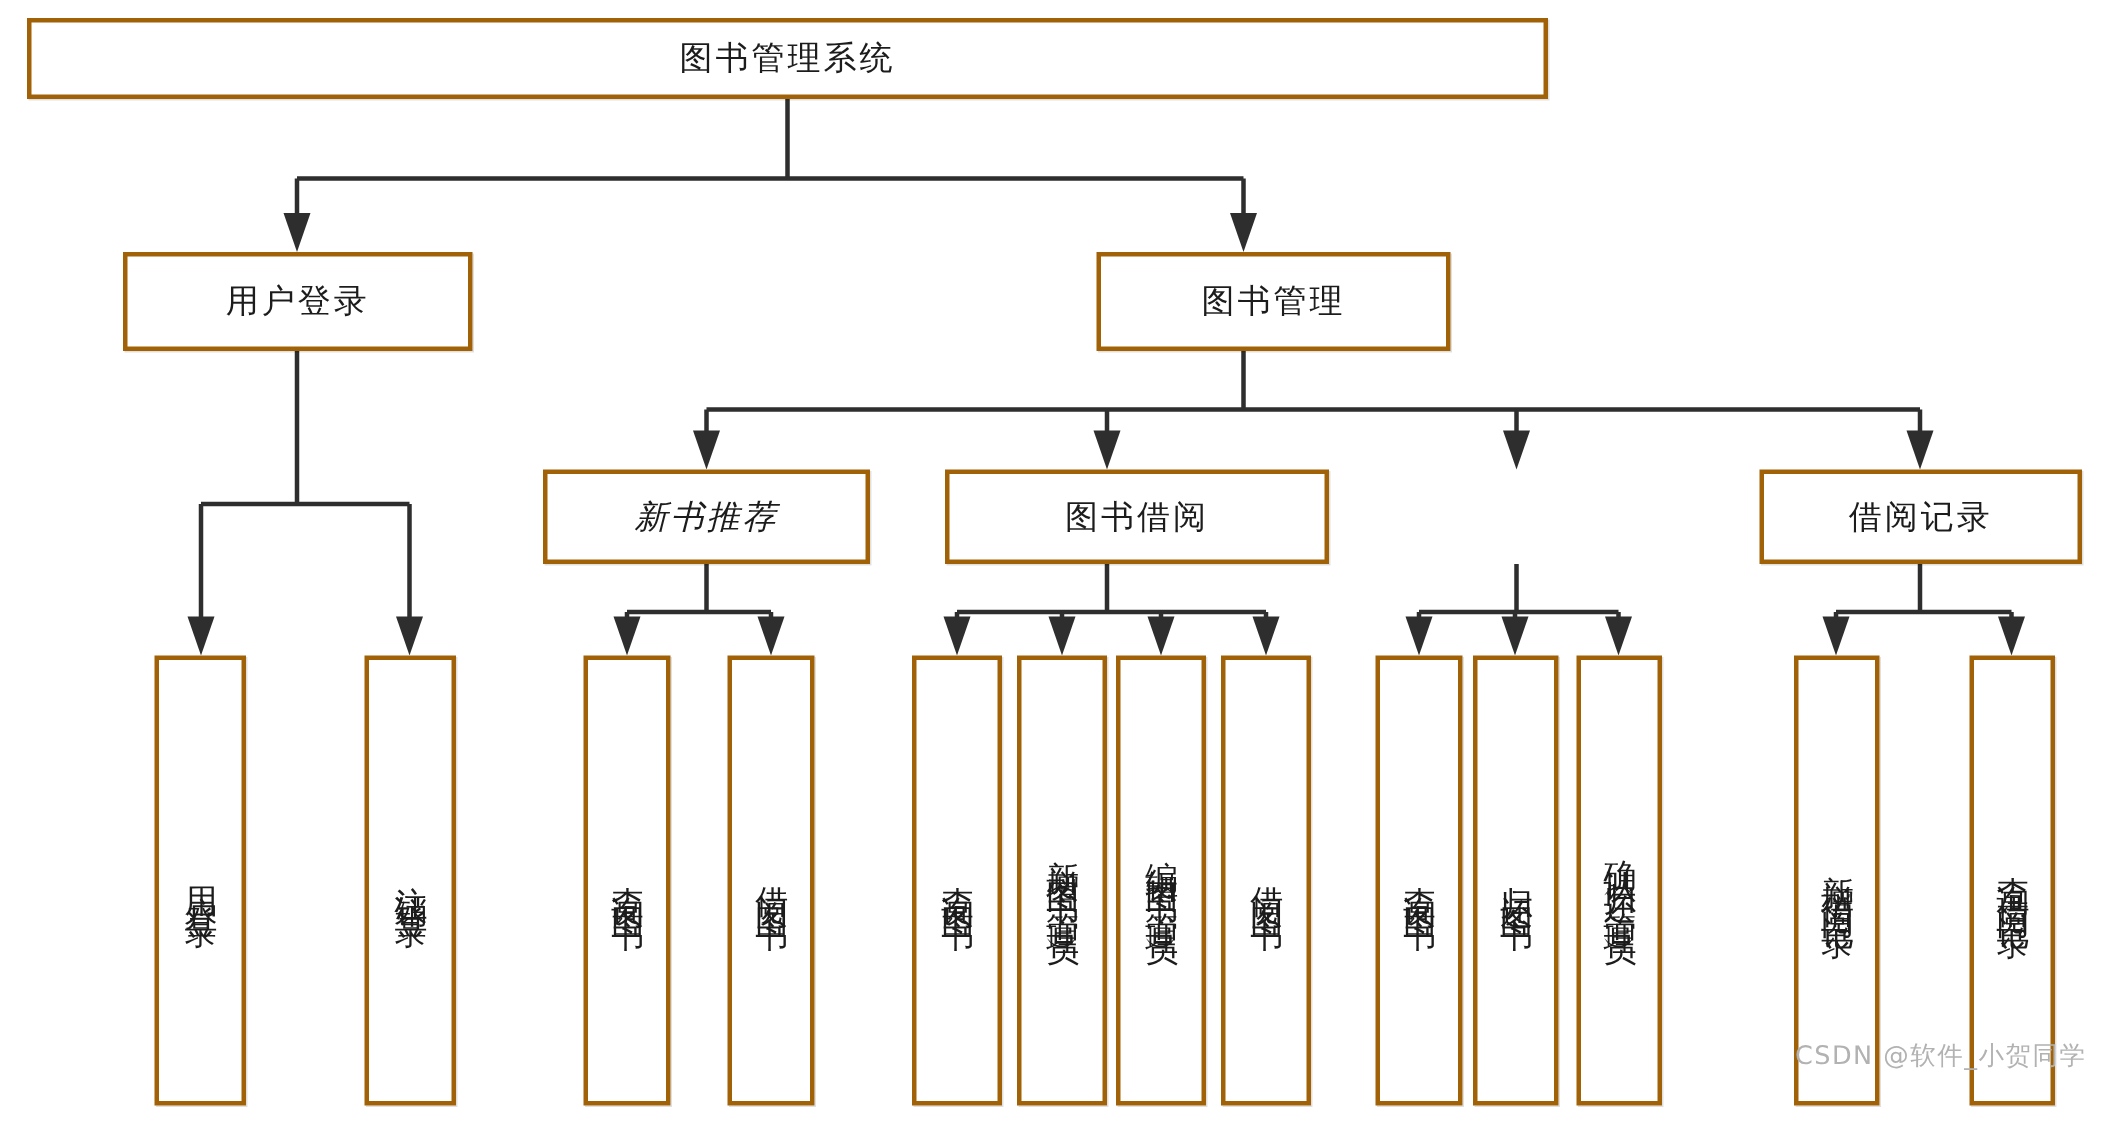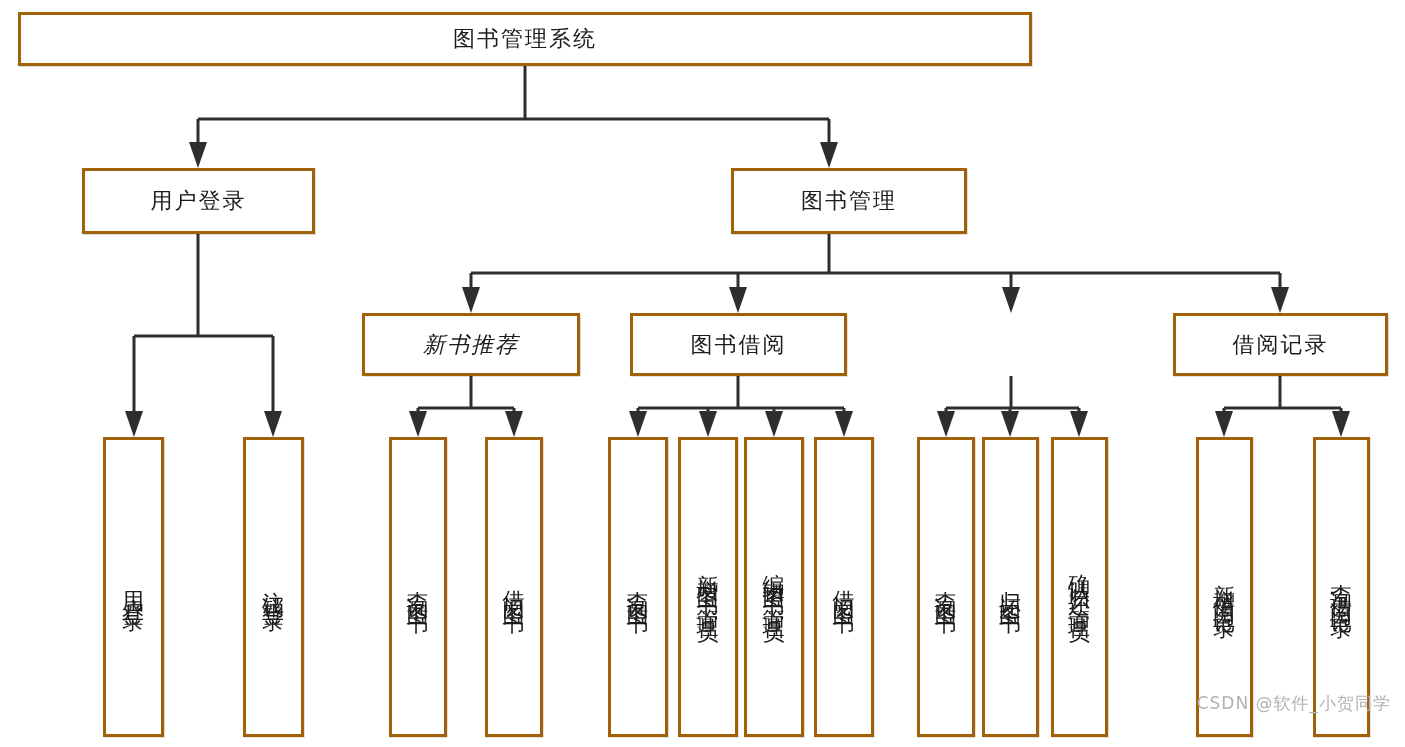--- a/index.html
+++ b/index.html
@@ -69,21 +69,21 @@
   <div class="node h" style="left:82px;top:168px;width:233px;height:66px;">
     <span>用户登录</span>
   </div>
   <div class="node h" style="left:711px;top:168px;width:236px;height:66px;margin-left:20px;">
     <span>图书管理</span>
   </div>
 
   <div class="node h" style="left:362px;top:313px;width:218px;height:63px;font-style:italic;">
     <span>新书推荐</span>
   </div>
-  <div class="node h" style="left:630px;top:313px;width:217px;height:63px;">
+  <div class="node h" style="left:630px;top:313px;width:256px;height:63px;">
     <span>图书借阅</span>
   </div>
   <div class="node h" style="left:1173px;top:313px;width:215px;height:63px;">
     <span>借阅记录</span>
   </div>
 
   <div class="node v" style="left:103px;top:437px;width:61px;height:300px;">
     <span>用户登录</span>
   </div>
   <div class="node v" style="left:243px;top:437px;width:61px;height:300px;">

